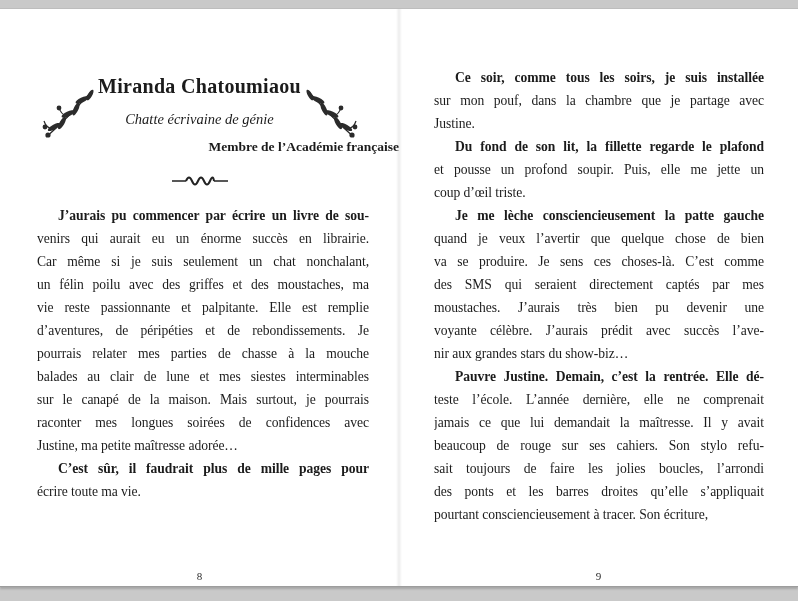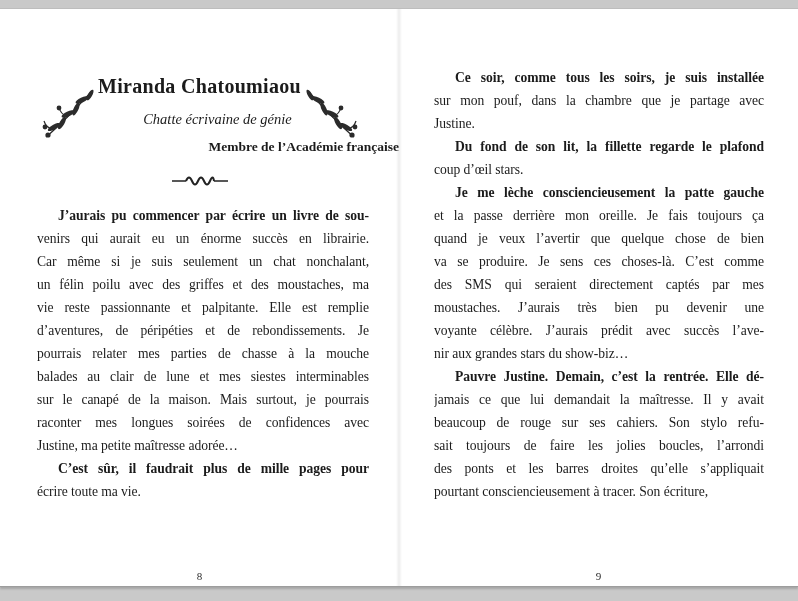--- a/index.html
+++ b/index.html
@@ -54,21 +54,20 @@
     font-weight: bold;
     letter-spacing: 0.3px;
   }
   .chapter-subtitle {
     position: absolute;
     top: 102px;
     left: 0;
     width: 399px;
     font-size: 14.5px;
     font-style: italic;
-    padding-left: 18px;
   }
   .chapter-affiliation {
     position: absolute;
     top: 130px;
     left: 0;
     width: 399px;
     font-size: 13.5px;
     font-weight: bold;
     text-align: right;
   }
@@ -213,34 +212,35 @@
 
     <div>
       <div class="body body-right" id="right-body">
           <div class="para">
             <div class="line first">Ce soir, comme tous les soirs, je suis installée</div>
             <div class="line">sur mon pouf, dans la chambre que je partage avec</div>
             <div class="line last">Justine.</div>
           </div>
           <div class="para">
             <div class="line first">Du fond de son lit, la fillette regarde le plafond</div>
-            <div class="line last">coup d’œil stars.</div>
+            <div class="line">et pousse un profond soupir. Puis, elle me jette un</div>
+            <div class="line last">coup d’œil triste.</div>
           </div>
           <div class="para">
             <div class="line first">Je me lèche consciencieusement la patte gauche</div>
-            <div class="line">et la passe derrière mon oreille. Je fais toujours ça</div>
             <div class="line">quand je veux l’avertir que quelque chose de bien</div>
             <div class="line">va se produire. Je sens ces choses-là. C’est comme</div>
             <div class="line">des SMS qui seraient directement captés par mes</div>
             <div class="line">moustaches. J’aurais très bien pu devenir une</div>
             <div class="line">voyante célèbre. J’aurais prédit avec succès l’ave-</div>
             <div class="line last">nir aux grandes stars du show-biz…</div>
           </div>
           <div class="para">
             <div class="line first">Pauvre Justine. Demain, c’est la rentrée. Elle dé-</div>
+            <div class="line">teste l’école. L’année dernière, elle ne comprenait</div>
             <div class="line">jamais ce que lui demandait la maîtresse. Il y avait</div>
             <div class="line">beaucoup de rouge sur ses cahiers. Son stylo refu-</div>
             <div class="line">sait toujours de faire les jolies boucles, l’arrondi</div>
             <div class="line">des ponts et les barres droites qu’elle s’appliquait</div>
             <div class="line last">pourtant consciencieusement à tracer. Son écriture,</div>
           </div>
         </div>
       <div class="folio folio-right">9</div>
     </div>
 

